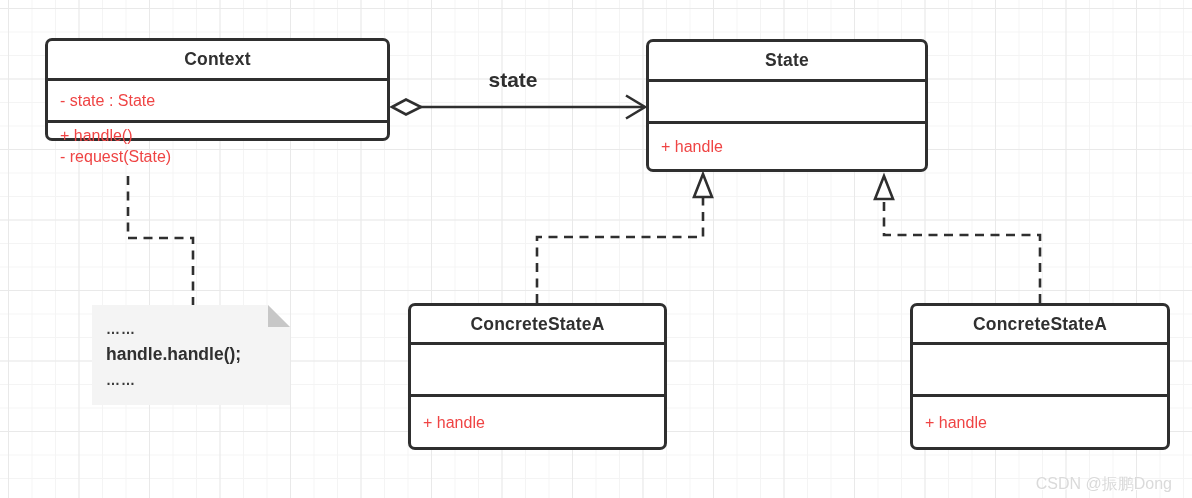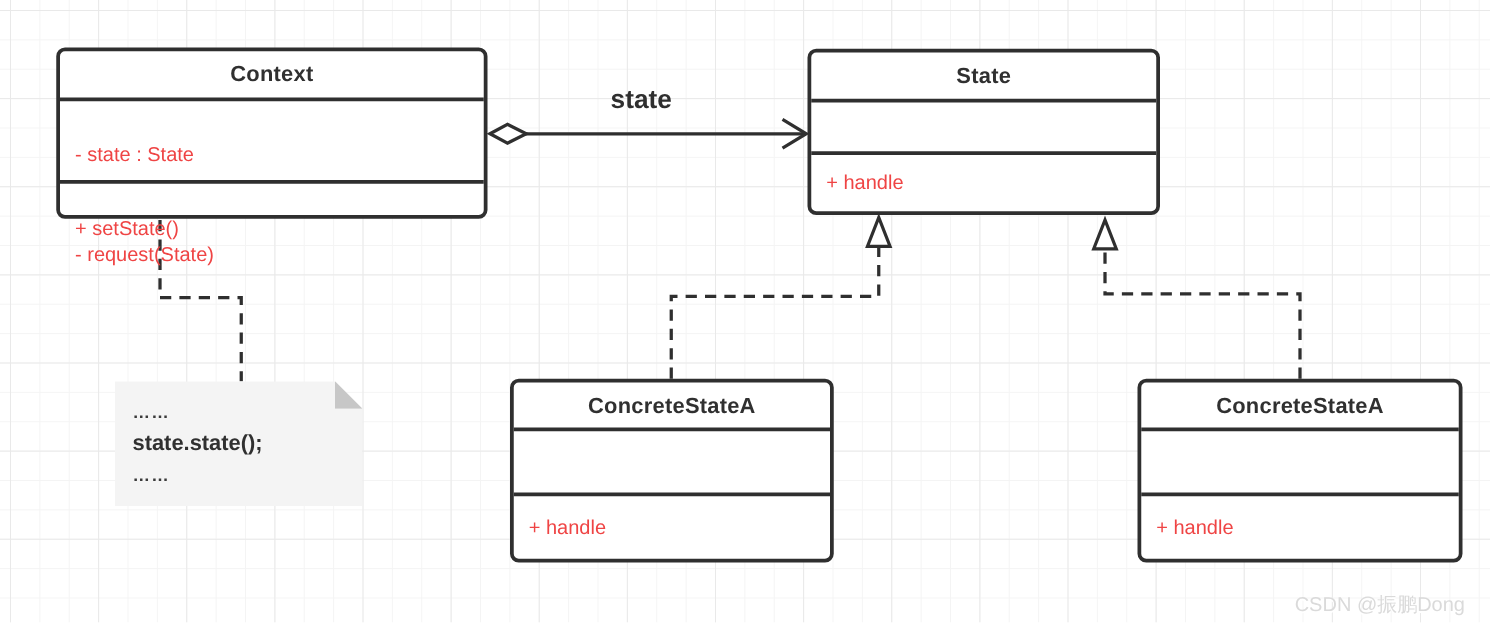--- a/index.html
+++ b/index.html
@@ -119,27 +119,27 @@
       <polyline class="dashed" points="537,303 537,237 703,237 703,197"></polyline>
       <polygon class="hollow" points="703,174 694,197 712,197"></polygon>
     </g>
 
     <g>
       <polyline class="dashed" points="1040,303 1040,235 884,235 884,199"></polyline>
       <polygon class="hollow" points="884,176 875,199 893,199"></polygon>
     </g>
   </svg>
 
-  <div class="class-box" style="left:45px; top:38px; width:345px; height:137px;gap:24px;">
+  <div class="class-box" style="left:45px; top:38px; width:345px; height:103px;">
     <div class="cb-title" style="flex:0 0 40px;">Context</div>
     <div class="cb-section" style="flex:0 0 42px;">
       <div>- state : State</div>
     </div>
     <div class="cb-section last">
-      <div>+ setState()</div>
+      <div>+ handle()</div>
       <div>- request(State)</div>
     </div>
   </div>
 
   <div class="class-box" style="left:646px; top:39px; width:282px; height:133px;">
     <div class="cb-title" style="flex:0 0 40px;">State</div>
     <div class="cb-section" style="flex:0 0 42px;"></div>
     <div class="cb-section last">
       <div>+ handle</div>
     </div>
@@ -163,20 +163,20 @@
 
   <div class="assoc-label">state</div>
 
   <div class="note-wrap">
     <div class="note-bg"></div>
     <svg class="note-fold" width="22" height="22" xmlns="http://www.w3.org/2000/svg">
       <polygon points="0,0 22,22 0,22" fill="#c7c7c7"></polygon>
     </svg>
     <div class="note-text">
       <div class="note-line-dots">……</div>
-      <div class="note-line-code">state.state();</div>
+      <div class="note-line-code">handle.handle();</div>
       <div class="note-line-dots">……</div>
     </div>
   </div>
 
   <div class="watermark">CSDN @振鹏Dong</div>
 
 </div>
 
 </body></html>

